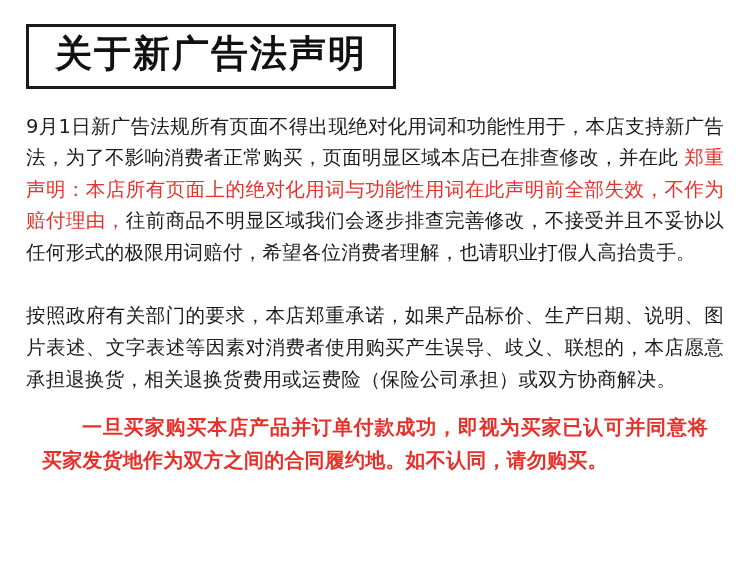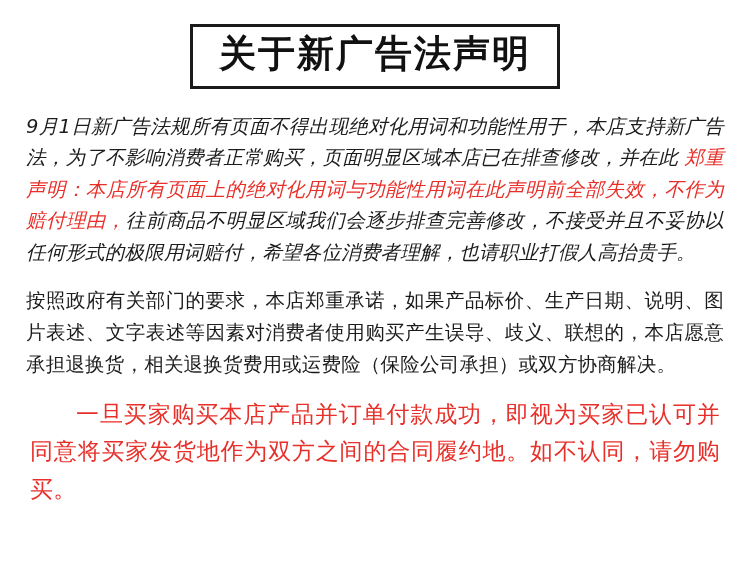--- a/index.html
+++ b/index.html
@@ -16,21 +16,20 @@
   }
   .page {
     position: relative;
     width: 750px;
     height: 588px;
     box-sizing: border-box;
     padding: 18px 26px 10px 26px;
   }
   .title-wrap {
     display: flex;
-    justify-content: center;
     margin-top: 6px;
     margin-bottom: 22px;
   }
   .title-box {
     border: 3px solid #1a1a1a;
     padding: 6px 26px 10px 26px;
     font-size: 37px;
     font-weight: bold;
     letter-spacing: 2px;
     line-height: 1.15;
@@ -39,34 +38,34 @@
   }
   .para {
     font-size: 19.5px;
     line-height: 1.62;
     letter-spacing: 0.2px;
     text-align: justify;
     text-justify: inter-ideograph;
     margin: 0 0 16px 0;
     color: #1c1c1c;
   }
-  .para-1 { margin-bottom: 17px; font-style: italic; }
+  .para-1 { margin-bottom: 32px; }
   .red {
     color: #e8302a;
   }
   .red-block {
     color: #e8302a;
-    font-size: 23px;
+    font-size: 20px;
     line-height: 1.62;
     letter-spacing: 0.2px;
     text-align: justify;
     text-justify: inter-ideograph;
-    margin: 4px;
+    margin: 16px;
     text-indent: 2em;
-    font-weight: 400;
+    font-weight: 700;
   }
   .p3 {
   }
 </style>
 </head>
 <body>
 
 <div class="page">
 
   <div class="title-wrap">

